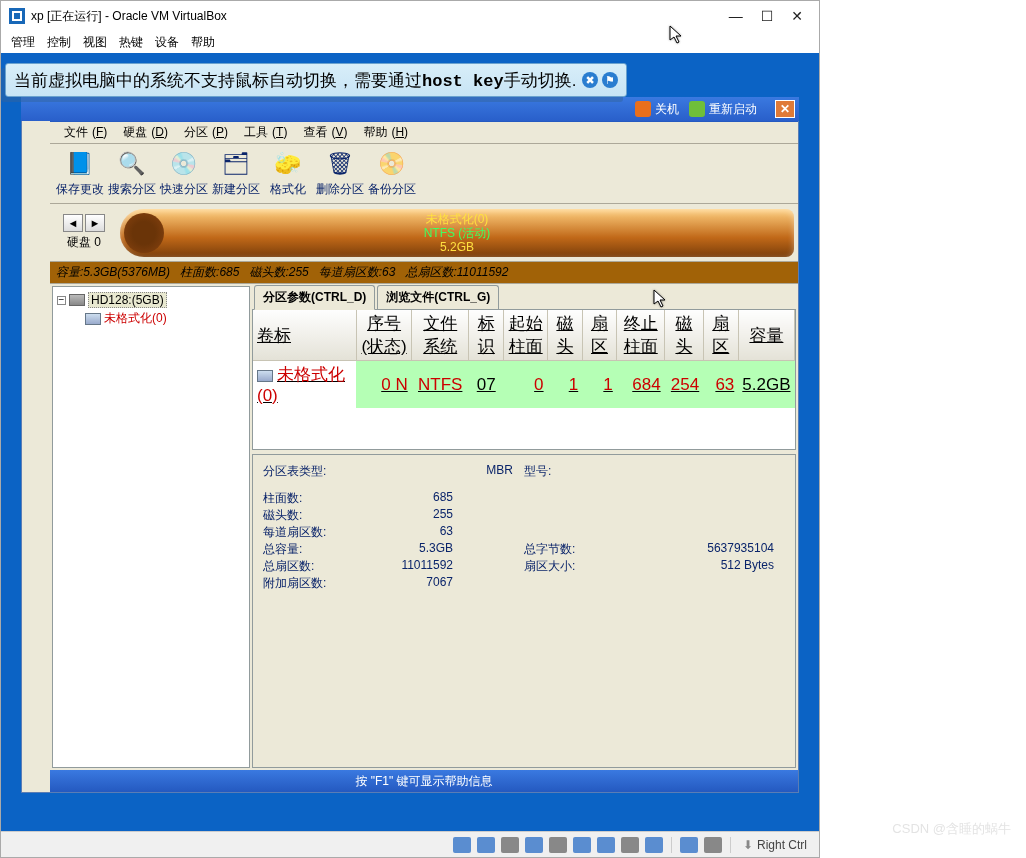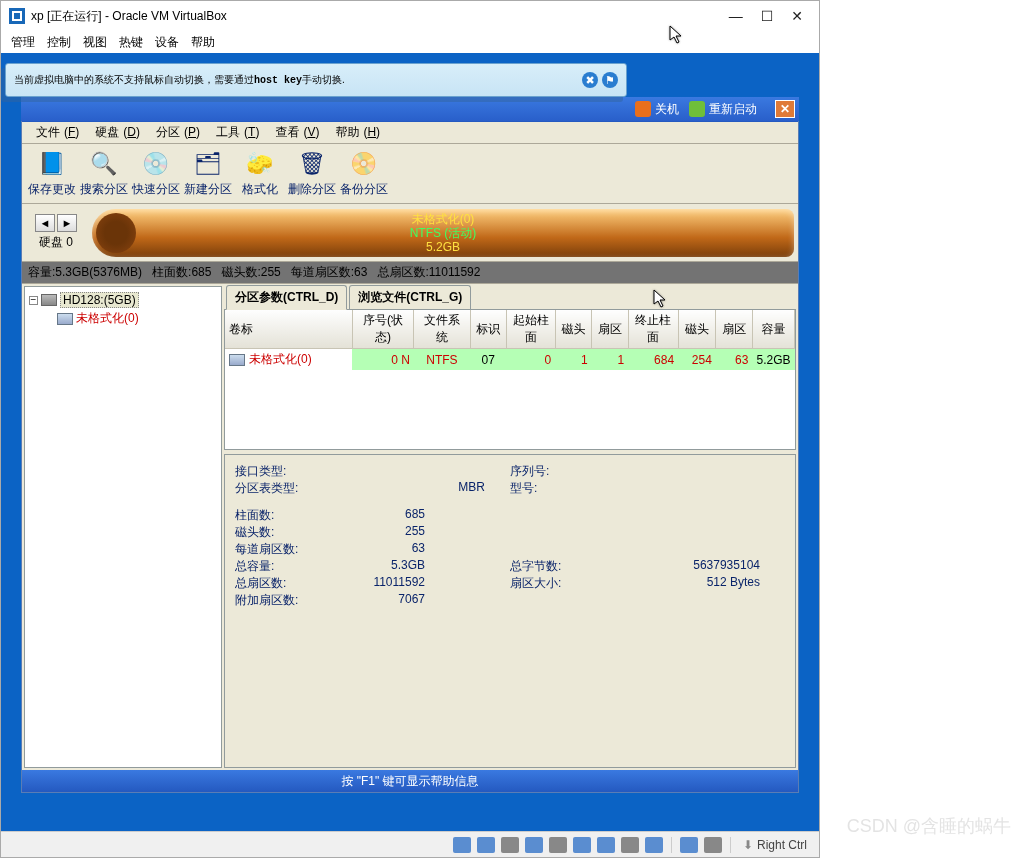--- a/index.html
+++ b/index.html
@@ -12,77 +12,77 @@
 .vbox-title { flex: 1; font-size: 12px; color: #000; }
 .vbox-buttons { display: flex; gap: 18px; padding-right: 8px;}
 .vbox-buttons span { font-size: 14px; color: #222; cursor: default; font-family: "Segoe UI Symbol", sans-serif;}
 .vbox-menu { height: 22px; display: flex; align-items: center; gap: 12px; padding: 0 10px; font-size: 12px; color: #000; }
 .vbox-menu span { cursor: default; }
 
 .vbox-client { flex: 1; background: #0b63c5; position: relative; display:flex; flex-direction:column; }
 
 
 .notify-bubble { position: absolute; top: 10px; left: 4px; width: 622px; height: 34px; background: linear-gradient(#d8eef9,#c8e4f5); border: 1px solid #6aa2cf; border-radius: 3px; display: flex; align-items: center; padding: 0 8px; z-index: 5; box-shadow: -4px 5px 0 rgba(50,100,160,0.5);}
-.notify-bubble .msg { flex:1; color:#000; font-size:10px; }
+.notify-bubble .msg { flex:1; color:#000; font-size:17px; }
 .notify-bubble .msg b { font-family: "Courier New", monospace; font-weight:bold; }
 .notify-bubble .bub-btns { display:flex; gap:4px; }
 .notify-bubble .bub-btns .bubbtn { width:16px; height:16px; border-radius:8px; display:flex; align-items:center; justify-content:center; color:#fff; font-size:11px;}
 .bubbtn.close { background:#2a7dd0; }
 .bubbtn.hide { background:#2a7dd0; }
 
 
 .xp-topbar { position:absolute; top:44px; left:20px; right:20px; height:24px; background: linear-gradient(#3a79e0,#295fca); display:flex; align-items:center; justify-content:flex-end; padding-right:4px; gap:10px; color:#fff; font-size:12px; z-index:3;}
 .xp-topbar .item { display:flex; align-items:center; gap:4px;}
 .xp-topbar .ic { width:16px; height:16px; border-radius:3px; display:inline-block;}
 .xp-topbar .ic.power { background:#e96f1c; }
 .xp-topbar .ic.restart { background:#6fbf3a; }
 .xp-topbar .closebox { width:20px; height:18px; background:#e07a38; border:1px solid #fff; color:#fff; display:flex; align-items:center; justify-content:center; font-weight:bold; margin-left:8px;}
 
 
-.dg-window { position:absolute; top:44px; left:20px; right:20px; bottom:38px; background:#ece9d8; border:1px solid #5a7db5; display:flex; flex-direction:column; z-index:2;}
+.dg-window { position:absolute; top:44px; left:20px; right:20px; bottom:38px; background:#ece9d8; border:1px solid #5a7db5; display:flex; flex-direction:column; z-index:2;padding-left:28px;}
 .dg-titlebar { height:24px; background: linear-gradient(#3a79e0,#2459c0); color:#fff; display:flex; align-items:center; padding:0 6px; font-size:12px;}
 .dg-titlebar .dg-icon { width:14px; height:14px; background:#f39b26; margin-right:6px; border:1px solid #fff;}
 .dg-titlebar .dg-title { flex:1; }
 .dg-menu { height:22px; background:#ece9d8; display:flex; align-items:center; padding:0 6px; gap:4px; border-bottom:1px solid #aca899; font-size:12px;}
 .dg-menu span { padding:2px 4px; }
 .dg-menu u { text-decoration:underline; }
 
 .dg-toolbar { height:60px; background:#ece9d8; display:flex; align-items:center; padding:2px 4px; gap:0; border-bottom:1px solid #aca899;}
 .tool-btn { width:52px; height:54px; display:flex; flex-direction:column; align-items:center; justify-content:center; gap:2px; font-size:12px; color:#0a246a;}
 .tool-btn .ticon { width:30px; height:30px; display:flex; align-items:center; justify-content:center; font-size:22px;}
 
 .disk-overview { height:58px; background:#ece9d8; display:flex; align-items:center; padding:4px; gap:6px; border-bottom:1px solid #aca899;}
 .disk-overview .nav { display:flex; flex-direction:column; align-items:center; gap:2px; width:60px;}
 .disk-overview .nav .arrows { display:flex; gap:2px;}
 .disk-overview .nav .arrows div { width:20px; height:18px; border:1px solid #888; background:linear-gradient(#fff,#ddd); display:flex; align-items:center; justify-content:center; font-size:11px;}
 .disk-overview .bar { flex:1; height:48px; background: linear-gradient(#ffd080,#c06818 60%,#7a3e0a); border-radius:24px 8px 8px 24px; display:flex; align-items:center; justify-content:center; position:relative; box-shadow: inset 0 2px 6px rgba(255,255,255,0.4);}
 .disk-overview .bar::before { content:""; position:absolute; left:4px; top:4px; bottom:4px; width:40px; border-radius:20px; background:radial-gradient(circle,#6a3408 40%,#8a4410);}
 .disk-overview .bar .bartext { text-align:center; color:#ffe040; font-size:12px; line-height:14px;}
 .disk-overview .bar .bartext .green { color:#40ff60; }
 
-.disk-statusline { height:22px; background:#737373; border-bottom:1px solid #aca899; display:flex; align-items:center; padding:0 6px; font-size:12px; gap:10px;}
+.disk-statusline { height:22px; background:#a16207; border-bottom:1px solid #aca899; display:flex; align-items:center; padding:0 6px; font-size:12px; gap:10px;font-style:italic;}
 
 .dg-body { flex:1; display:flex; background:#ece9d8; overflow:hidden;}
 .dg-tree { width:198px; border:1px solid #919b9c; background:#fff; margin:2px; padding:4px; font-size:12px;}
 .tree-item { display:flex; align-items:center; gap:3px; padding:1px 0;}
 .tree-item.level1 { padding-left: 0;}
 .tree-item.level2 { padding-left: 28px;}
 .tree-toggle { width:9px; height:9px; border:1px solid #888; display:flex; align-items:center; justify-content:center; font-size:10px; line-height:8px;}
 .tree-disk-icon { width:16px; height:12px; background:linear-gradient(#bbb,#888); border:1px solid #666;}
 .tree-part-icon { width:16px; height:12px; background:linear-gradient(#cde,#9ac); border:1px solid #678;}
 .tree-label.red { color:#c00; }
 .tree-label.sel { background:#e8e8d0; border:1px dotted #888; padding:0 2px;}
 
 .dg-right { flex:1; display:flex; flex-direction:column; margin:2px 2px 2px 0;}
 .dg-tabs { height:24px; display:flex; align-items:flex-end; gap:0; padding-left:2px; border-bottom:1px solid #919b9c;font-weight:bold;}
 .dg-tab { border:1px solid #919b9c; border-bottom:none; padding:3px 8px; background:#ece9d8; font-size:12px; border-radius:3px 3px 0 0; margin-right:2px; position:relative;}
 .dg-tab.active { background:#ece9d8; top:1px; z-index:2; border-bottom:1px solid #ece9d8;}
 
 .dg-table { border:1px solid #919b9c; border-top:none; background:#fff; height:140px; overflow:hidden;}
-.dg-table table { width:100%; border-collapse:collapse; font-size:12px;}
+.dg-table table { width:100%; border-collapse:collapse; font-size:17px;text-decoration:underline;}
 .dg-table th { background:linear-gradient(#fefefe,#e4e2d7); border-right:1px solid #c8c4b4; border-bottom:1px solid #c8c4b4; padding:2px 4px; font-weight:normal; text-align:center; height:18px;}
 .dg-table td { padding:2px 4px; text-align:right;}
 .dg-table td.left { text-align:left; }
 .dg-table td.center { text-align:center; }
 .dg-table tr.hl td { background:#b5ffb5; }
 .dg-table tr.hl td:first-child { background:#fff;}
 .red { color:#c00; }
 
 .dg-detail { flex:1; border:1px solid #919b9c; background:#ece9d8; margin-top:4px; padding:8px 10px; font-size:12px; color:#0a246a;}
 .detail-row { display:flex; }
@@ -95,21 +95,21 @@
 .dg-footer { height:22px; background: linear-gradient(#3a79e0,#2459c0); color:#fff; display:flex; align-items:center; justify-content:center; font-size:12px;}
 
 
 .vbox-status { height:26px; background:#f0f0f0; display:flex; align-items:center; justify-content:flex-end; padding:0 8px; gap:6px; border-top:1px solid #ccc; font-size:12px;}
 .vbox-status .sicon { width:18px; height:16px; background:#5a8dd0; border-radius:2px;}
 .vbox-status .sicon.g { background:#888;}
 .vbox-status .sep { width:1px; height:16px; background:#ccc; margin:0 2px;}
 .vbox-status .hosttext { color:#444; padding:0 4px; display:flex; align-items:center; gap:4px;}
 .vbox-status .arrow { color:#888; }
 
-.watermark { position:absolute; right:15px; bottom:20px; color:#d8d8d8; font-size:18px; opacity:0.7; z-index:20; pointer-events:none;margin-top:41px;}
+.watermark { position:absolute; right:15px; bottom:20px; color:#d8d8d8; font-size:13px; opacity:0.7; z-index:20; pointer-events:none;margin-top:41px;}
 
 .cursor { position:absolute; width:16px; height:20px; z-index:30; pointer-events:none;}
 .cursor svg { filter: drop-shadow(0 0 1px rgba(0,0,0,0.4));}
 </style>
 </head>
 <body>
 
 <div class="vbox-window">
   <div class="vbox-titlebar">
     <svg class="icon" viewBox="0 0 16 16">
@@ -273,30 +273,20 @@
                 <td class="red">254</td>
                 <td class="red">63</td>
                 <td>5.2GB</td>
               </tr>
             </tbody>
               </table>
           </div>
 
           <div class="dg-detail">
             <div class="detail-row">
-              <div class="detail-col">
-                  <span class="k">接口类型:</span>
-                  <span class="v"></span>
-                </div>
-              <div class="detail-col wide">
-                  <span class="k">序列号:</span>
-                  <span class="v"></span>
-                </div>
-            </div>
-            <div class="detail-row">
               <div class="detail-col wide">
                   <span class="k">分区表类型:</span>
                   <span class="v">MBR</span>
                 </div>
               <div class="detail-col">
                   <span class="k">型号:</span>
                   <span class="v"></span>
                 </div>
             </div>
             <div class="detail-sep"></div>

